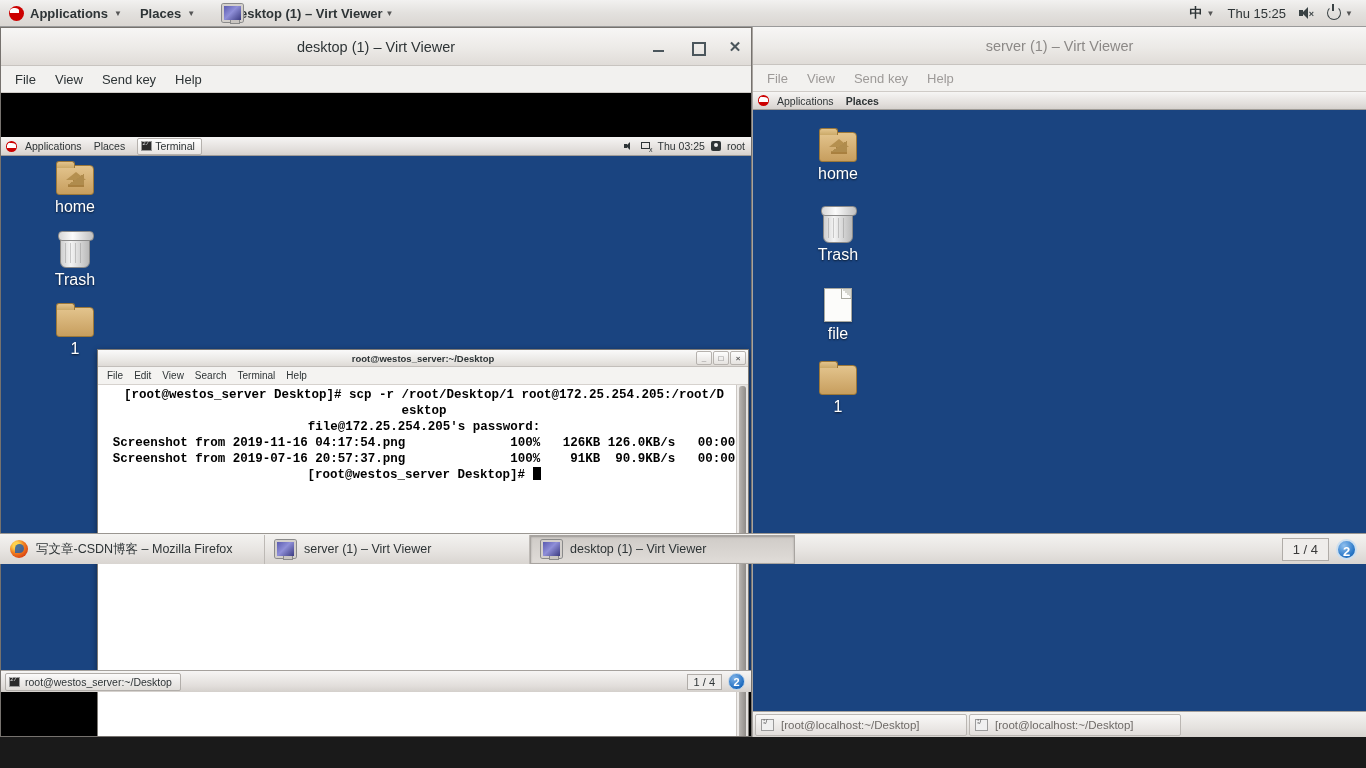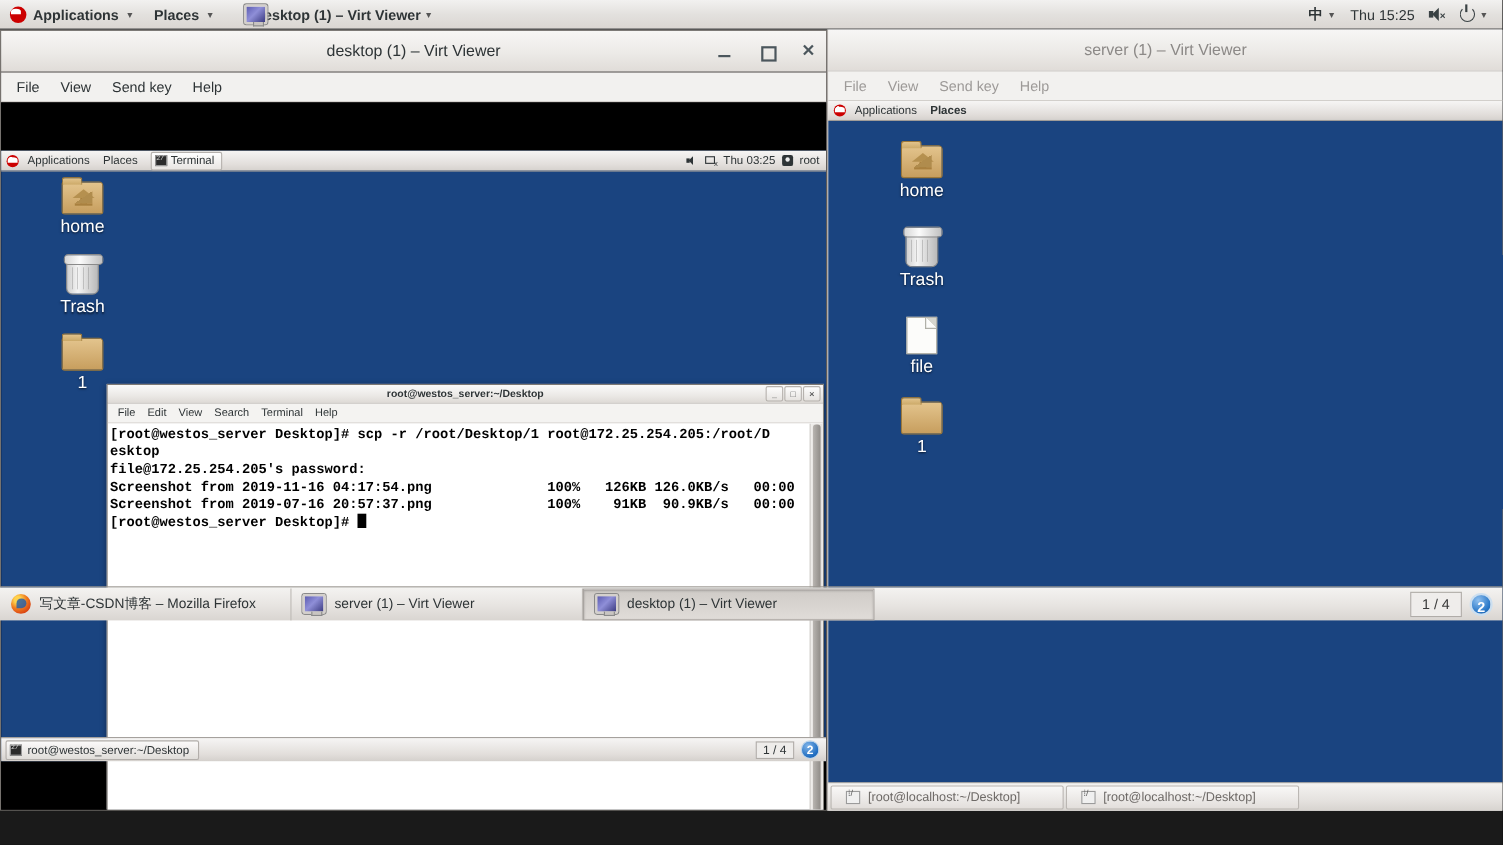--- a/index.html
+++ b/index.html
@@ -214,21 +214,21 @@
     height: 18px; flex: none; display: flex; align-items: center; gap: 1px;
     background: #f4f3f1; border-bottom: 1px solid #d6d2ce; padding-left: 4px;
   }
   .tw-menu span { font-size: 10px; color: #2e3436; padding: 2px 5px; }
   .tw-content {
     flex: 1; background: #fff; position: relative; overflow: hidden;
     font-family: "Liberation Mono", "DejaVu Sans Mono", monospace;
     font-size: 12.5px; line-height: 16px; color: #000;
     padding: 2px 0 0 2px; font-weight: bold;
   }
-  .tw-line { white-space: pre; }
+  .tw-line { white-space: pre; text-align: center; }
   .cursor-blk { display:inline-block; width:8px; height:13px; background:#000; vertical-align:-2px; }
   .tw-scroll {
     position: absolute; right: 0; top: 0; bottom: 0; width: 12px;
     background: linear-gradient(to right,#f0eeec,#e4e1de);
     border-left: 1px solid #cbc7c3;
   }
   .tw-thumb {
     position: absolute; left: 2px; right: 2px; top: 1px; height: 380px;
     background: linear-gradient(to right, #b9b5b1, #908c88);
     border-radius: 3px;
@@ -265,21 +265,21 @@
   .guest-right-icons { position: absolute; left: 55px; top: 22px; width: 60px; }
   #guest-right-taskbar {
     height: 26px; flex: none;
     background: linear-gradient(to bottom, #f4f3f1, #e4e1de 65%, #d7d3cf);
     border-top: 1px solid #a5a19d;
     display: flex; align-items: center; gap: 0; font-size: 11.5px; color:#6e6a67;
   }
   .grt-task {
     display:flex; align-items:center; gap:7px; height: 22px; margin-left: 2px;
     background: linear-gradient(to bottom,#f9f8f7,#e2dedb);
-    border:1px solid #bbb7b3; border-radius:2px; padding: 0 12px 0 13px;
+    border:1px solid #bbb7b3; border-radius:2px; padding: 0 12px 0 5px;
     width: 212px;
   }
   .term-ico2 {
     width: 13px; height: 12px; background: #f0f0f0; border: 1px solid #9b9b9b;
     position: relative; flex:none;
   }
   .term-ico2::after {
     content:"⁞/"; position:absolute; left:1px; top:-3px; font-size:8px; color:#555;
   }
 

